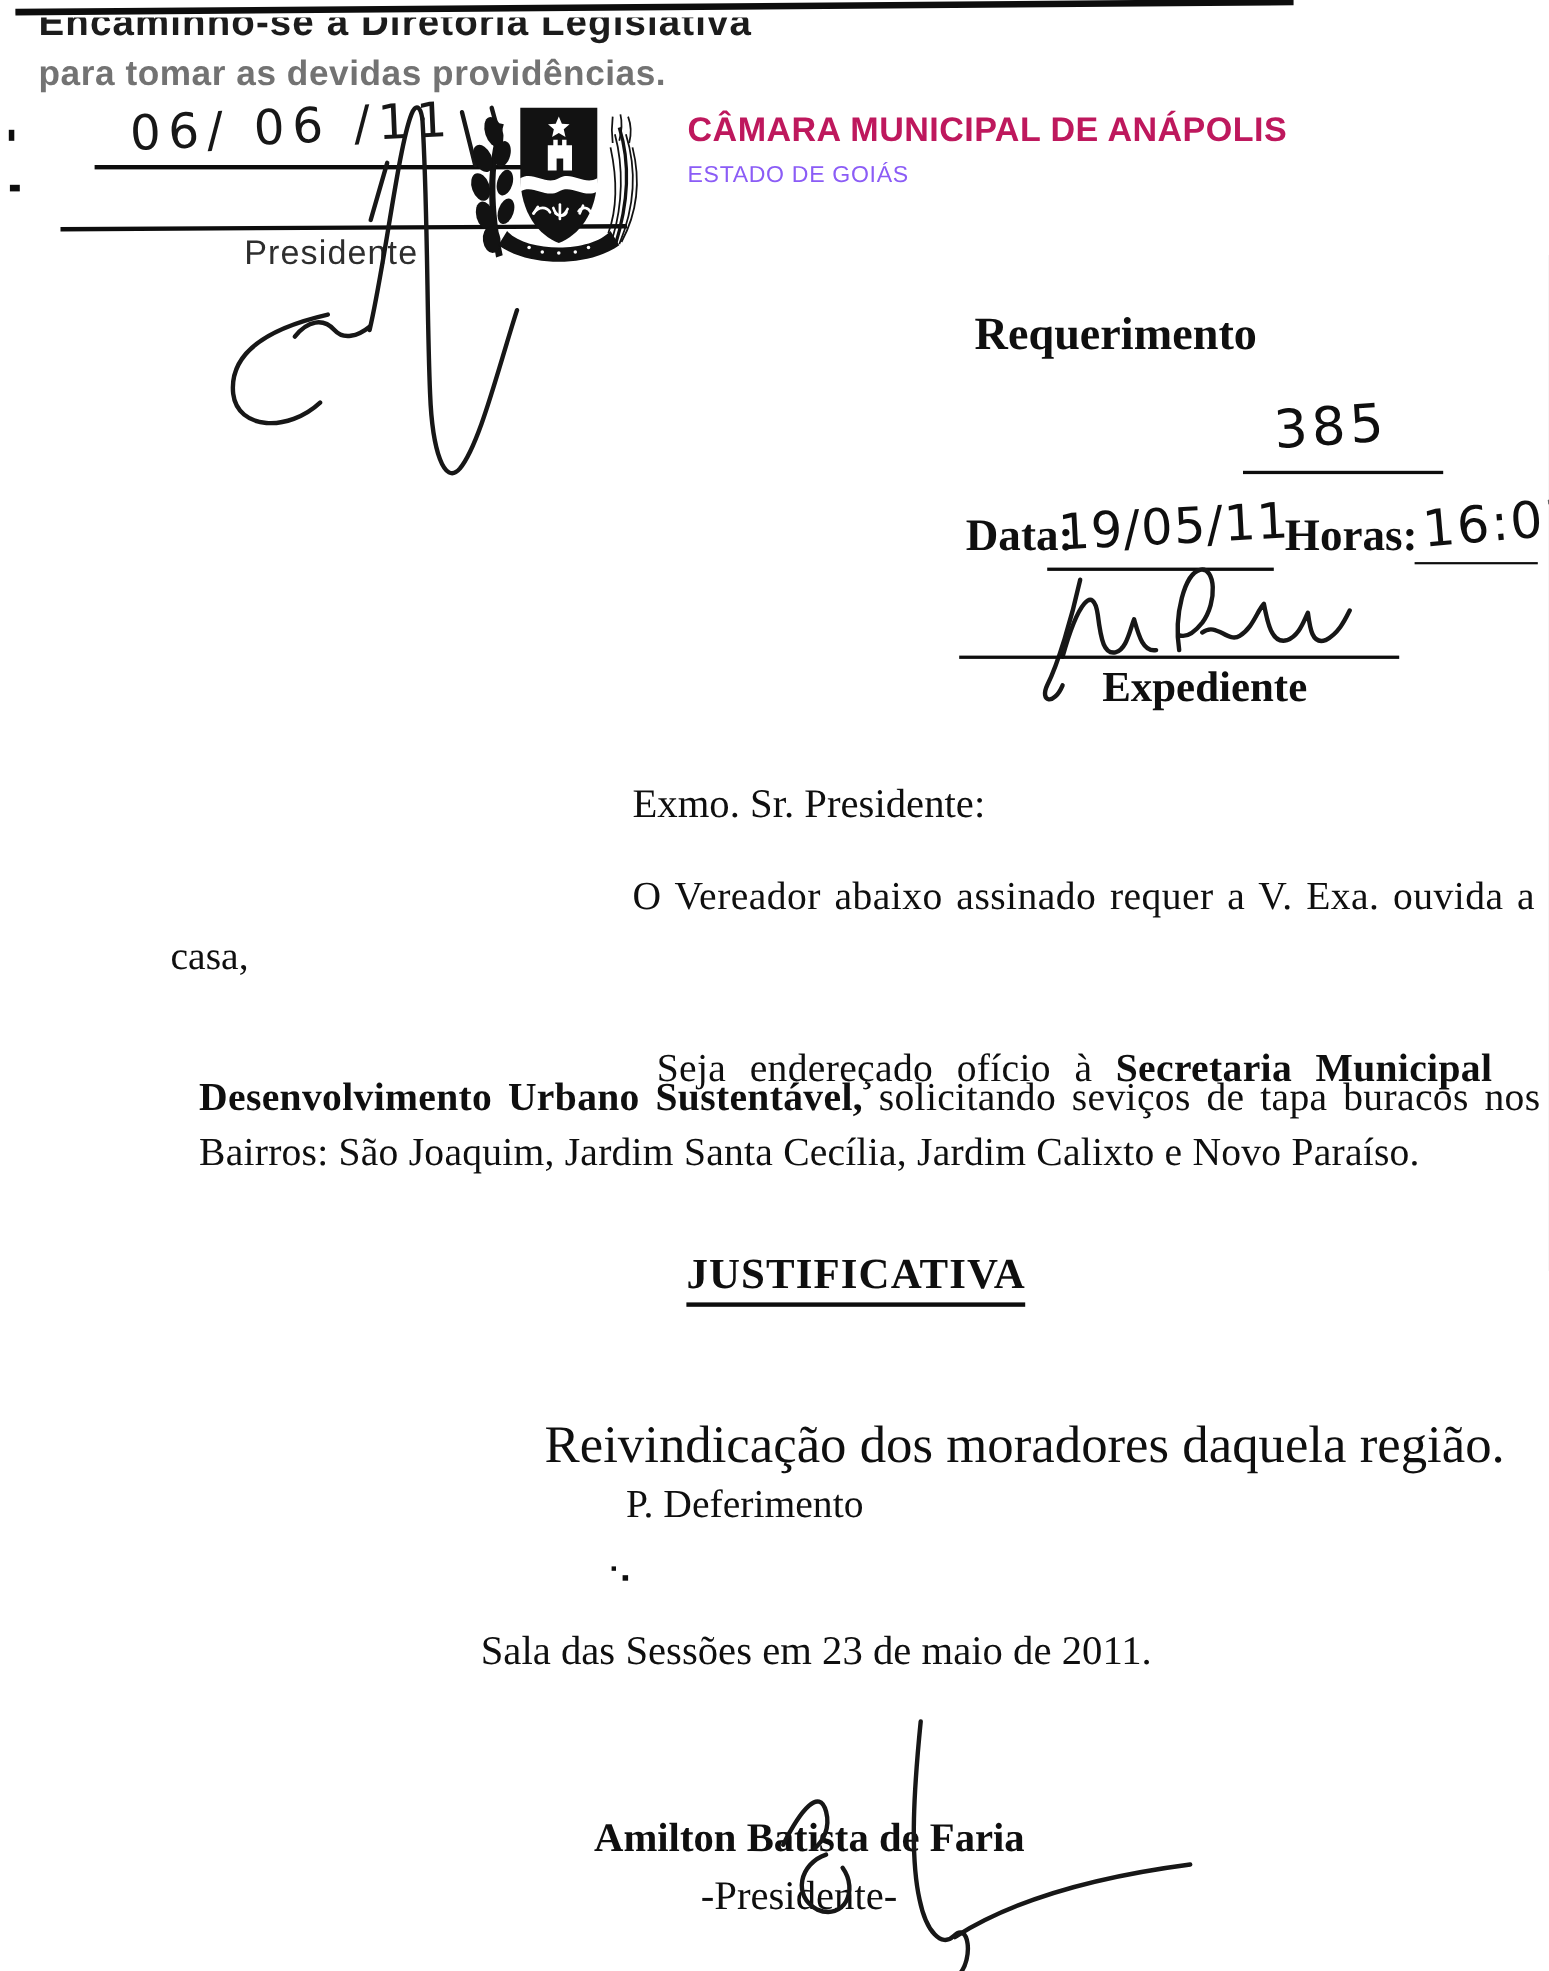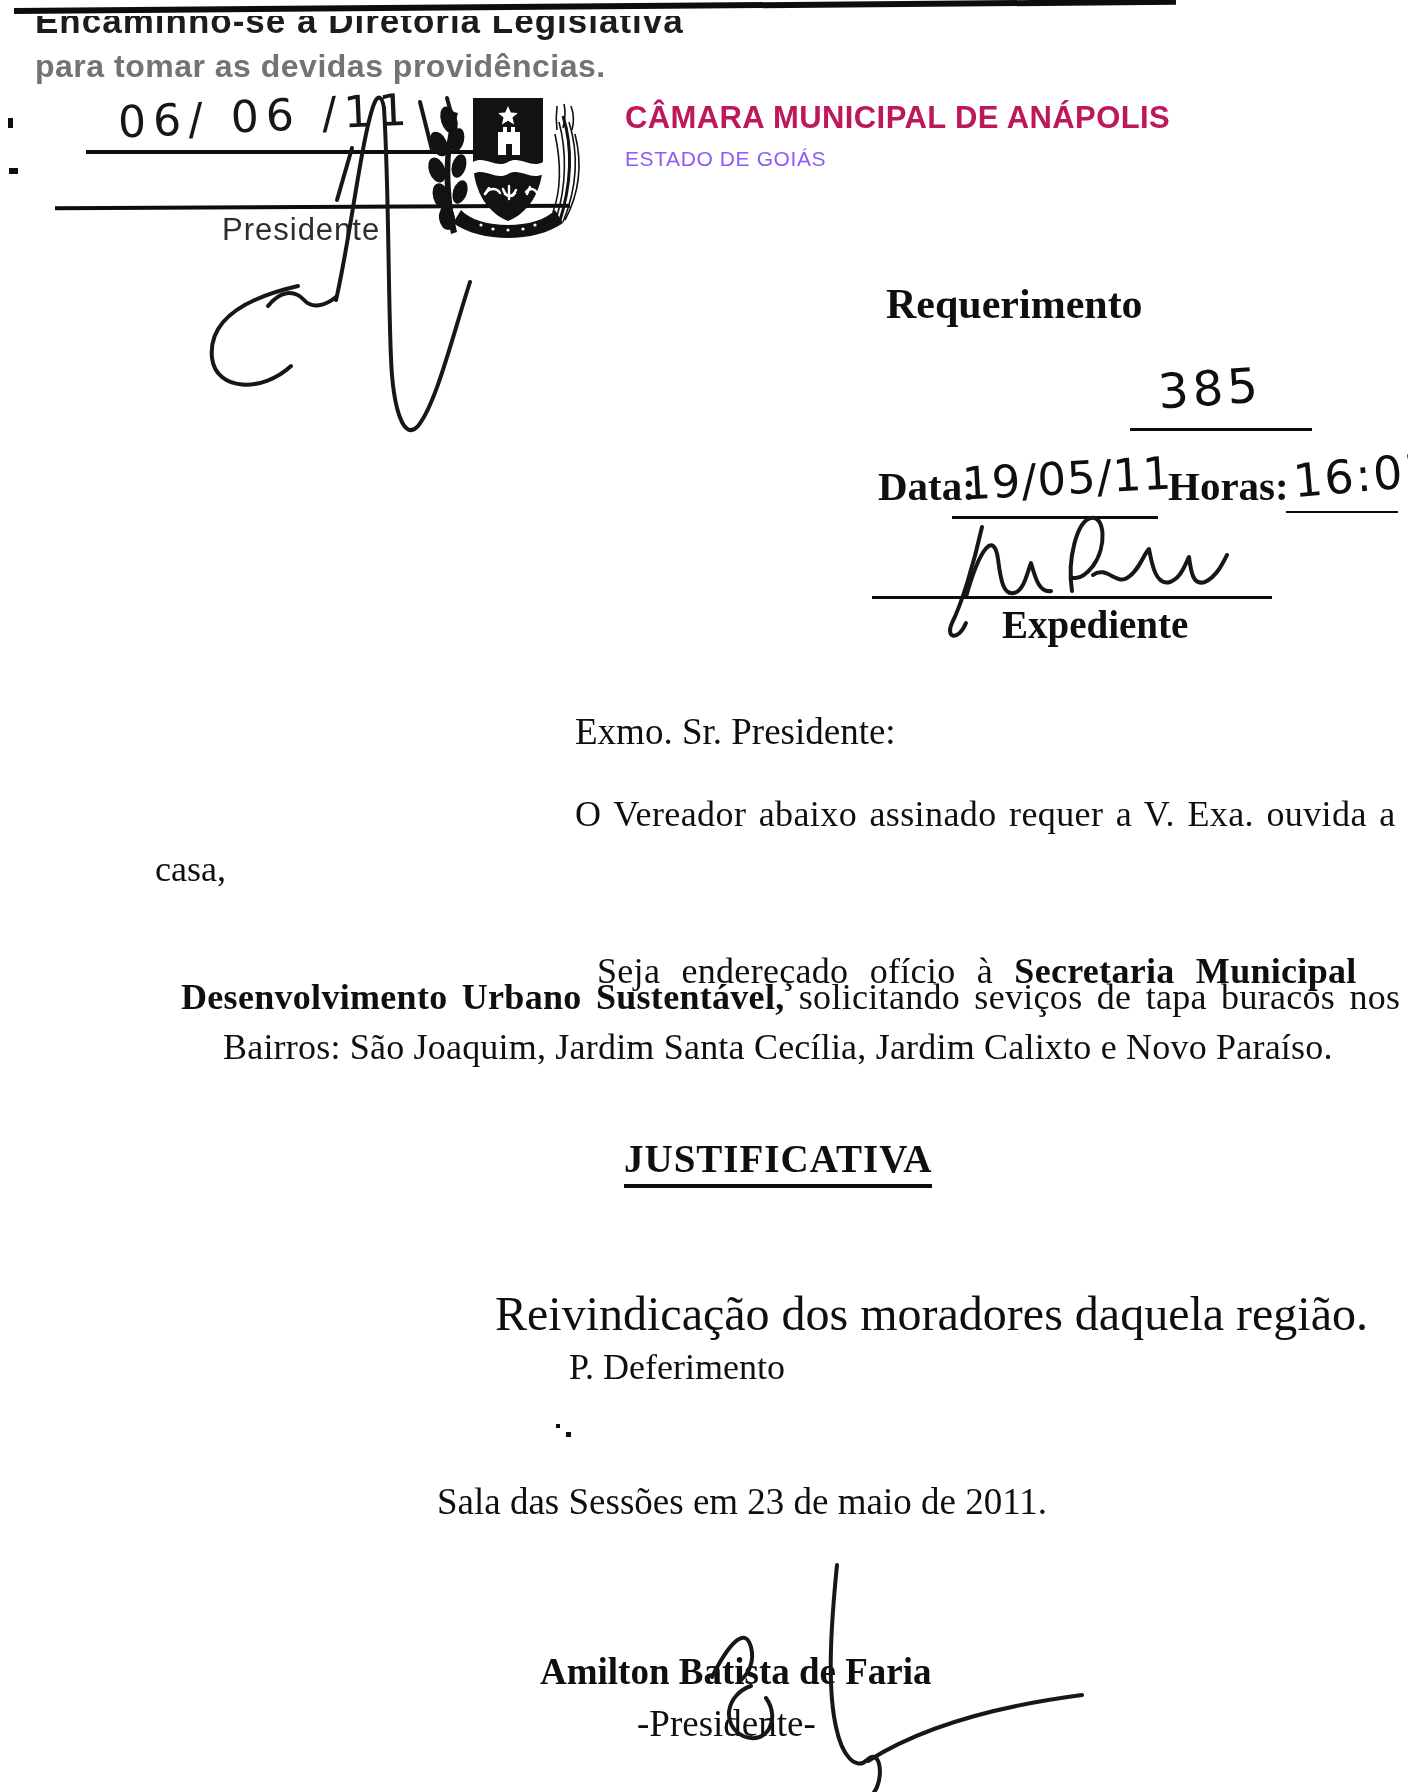--- a/index.html
+++ b/index.html
@@ -134,21 +134,21 @@
 
   <div class="abs serif" style="left:575px;top:793px;font-size:36px;letter-spacing:0.4px;word-spacing:3px;">O Vereador abaixo assinado requer a V. Exa. ouvida a</div>
   <div class="abs serif" style="left:155px;top:848px;font-size:36px;">casa,</div>
 
   <div class="abs serif" style="left:597px;top:926px;font-size:36px;word-spacing:12px;letter-spacing:0.3px;margin-top:24px;">
     <span>Seja endereçado ofício à </span><span class="b">Secretaria Municipal</span>
   </div>
   <div class="abs serif" style="left:181px;top:976px;font-size:36px;word-spacing:5px;letter-spacing:0.3px;">
     <span class="b">Desenvolvimento Urbano Sustentável,</span><span> solicitando seviços de tapa buracos nos</span>
   </div>
-  <div class="abs serif" style="left:181px;top:1026px;font-size:36px;letter-spacing:0.2px;margin-left:42px;">Bairros: São Joaquim,  Jardim Santa Cecília, Jardim Calixto e Novo Paraíso.</div>
+  <div class="abs serif" style="left:181px;top:1026px;font-size:36px;letter-spacing:0.2px;">Bairros: São Joaquim,  Jardim Santa Cecília, Jardim Calixto e Novo Paraíso.</div>
 
   <div class="abs serif b" style="left:624px;top:1136px;font-size:39px;letter-spacing:1px;border-bottom:4px solid #0d0d0d;padding-bottom:3px;">JUSTIFICATIVA</div>
 
   <div class="abs serif" style="left:495px;top:1286px;font-size:48px;">Reivindicação dos moradores daquela região.</div>
 
   <div class="abs serif" style="left:535px;top:1346px;font-size:36px;margin-left:34px;">P. Deferimento</div>
 
   <div class="abs serif" style="left:437px;top:1480px;font-size:37px;">Sala das Sessões em 23 de maio de 2011.</div>
 
   <div class="abs serif b" style="left:540px;top:1650px;font-size:37px;">Amilton Batista de Faria</div>

